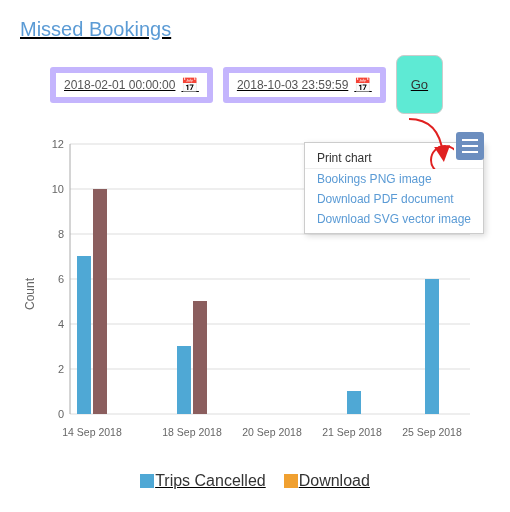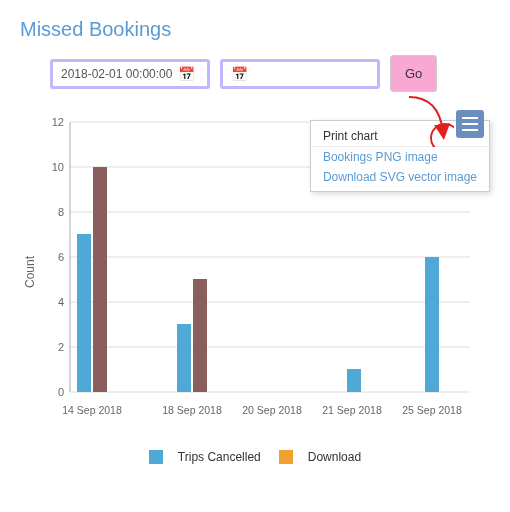--- a/index.html
+++ b/index.html
@@ -9,69 +9,70 @@
       width: 510px;
       height: 512px;
       overflow: hidden;
       position: relative;
     }
     .page {
       width: 510px;
       height: 512px;
       position: relative;
       padding: 18px 20px;
+      text-decoration: underline;
     }
     .page-title {
       color: #5b9bd5;
       font-size: 20px;
       font-weight: normal;
       margin-bottom: 14px;
     }
     .controls {
       display: flex;
       align-items: center;
       gap: 10px;
       margin-bottom: 10px;
       margin-left: 30px;
     }
     .date-input {
       display: flex;
       align-items: center;
-      border: 3px solid #c4b5fd;
+      border: 6px solid #c4b5fd;
       border-radius: 3px;
       padding: 4px 8px;
       font-size: 12px;
       color: #555;
       background: #fff;
       gap: 6px;
       min-width: 160px;
     }
     .calendar-icon {
       color: #999;
       font-size: 14px;
       cursor: pointer;
     }
     .go-btn {
-      background: #f9a8d4;
+      background: #5eead4;
       border: 1px solid #ccc;
-      border-radius: 3px;
-      padding: 10px 14px;
+      border-radius: 8px;
+      padding: 21px 14px;
       font-size: 13px;
       color: #333;
       cursor: pointer;
     }
     .chart-area {
       position: relative;
       margin-top: 6px;
     }
     
     .dropdown-menu {
       position: absolute;
       top: 18px;
-      right: 0;
+      right: 6px;
       background: #fff;
       border: 1px solid #ccc;
       box-shadow: 2px 2px 6px rgba(0,0,0,0.15);
       z-index: 10;
       min-width: 170px;
       padding: 4px 0;
     }
     .dropdown-title {
       font-size: 12px;
       color: #333;
@@ -126,42 +127,43 @@
     .legend {
       display: flex;
       align-items: center;
       justify-content: center;
       gap: 18px;
       margin-top: 4px;
     }
     .legend-item {
       display: flex;
       align-items: center;
-      gap: 15px;
-      font-size: 12px;
+      gap: 1px;
+      font-size: 16px;
       color: #333;
     }
     .legend-color {
       width: 14px;
       height: 14px;
       display: inline-block;
     }
   </style>
 </head>
 <body>
 
 <div class="page">
   <h1 class="page-title">Missed Bookings</h1>
 
   <div class="controls">
     <div class="date-input">
       <span>2018-02-01 00:00:00</span>
       <span class="calendar-icon">📅</span>
     </div>
     <div class="date-input">
+      <span>2018-10-03 23:59:59</span>
       <span class="calendar-icon">📅</span>
     </div>
     <button class="go-btn">Go</button>
   </div>
 
   <div class="chart-area">
 
     <div class="arrow-annotation">
       <svg width="55" height="55" viewBox="0 0 55 55">
         <defs>
@@ -177,20 +179,21 @@
 
     <button class="hamburger-btn">
       <span class="hamburger-line"></span>
       <span class="hamburger-line"></span>
       <span class="hamburger-line"></span>
     </button>
 
     <div class="dropdown-menu">
       <div class="dropdown-title">Print chart</div>
       <a class="dropdown-item">Bookings PNG image</a>
+      <a class="dropdown-item">Download PDF document</a>
       <a class="dropdown-item">Download SVG vector image</a>
     </div>
 
     <div class="chart-svg-wrap">
       <svg width="470" height="340" viewBox="0 0 470 340">
 
         <text x="14" y="170" text-anchor="middle" transform="rotate(-90,14,170)" font-size="12" fill="#666">Count</text>
 
         <line x1="50" y1="290" x2="450" y2="290" stroke="#ddd" stroke-width="1"></line>
         <text x="44" y="294" text-anchor="end" font-size="11" fill="#666">0</text>

